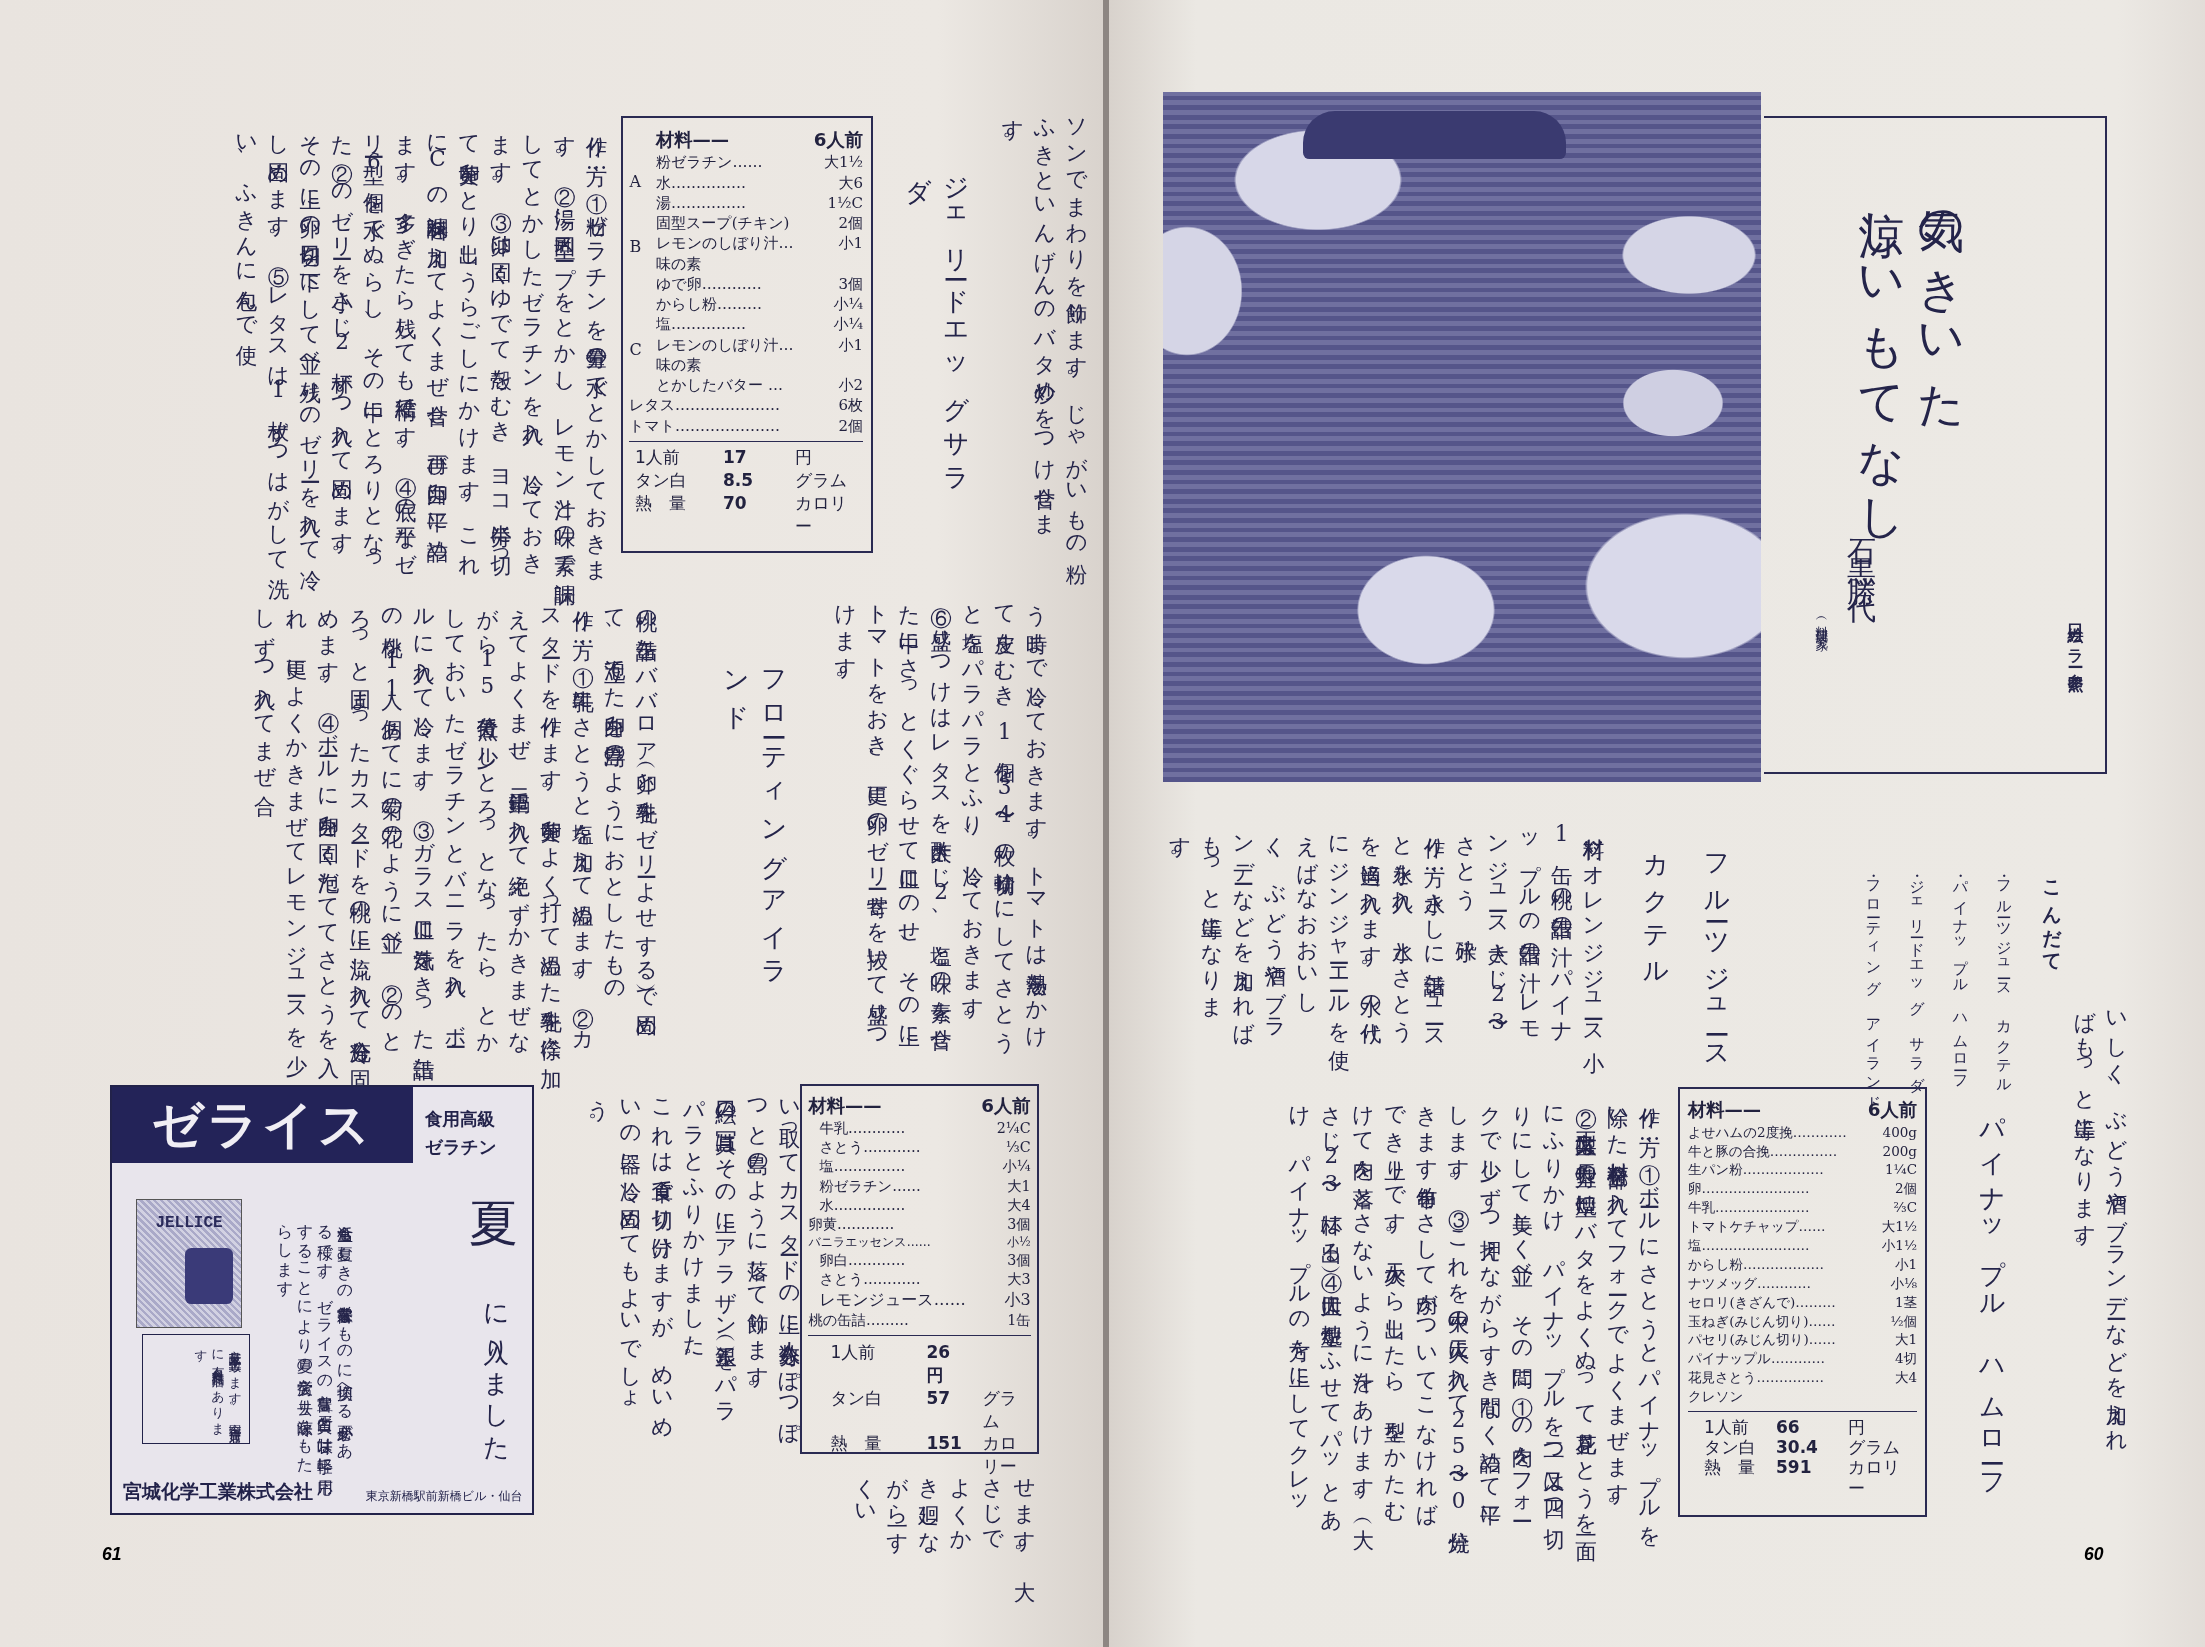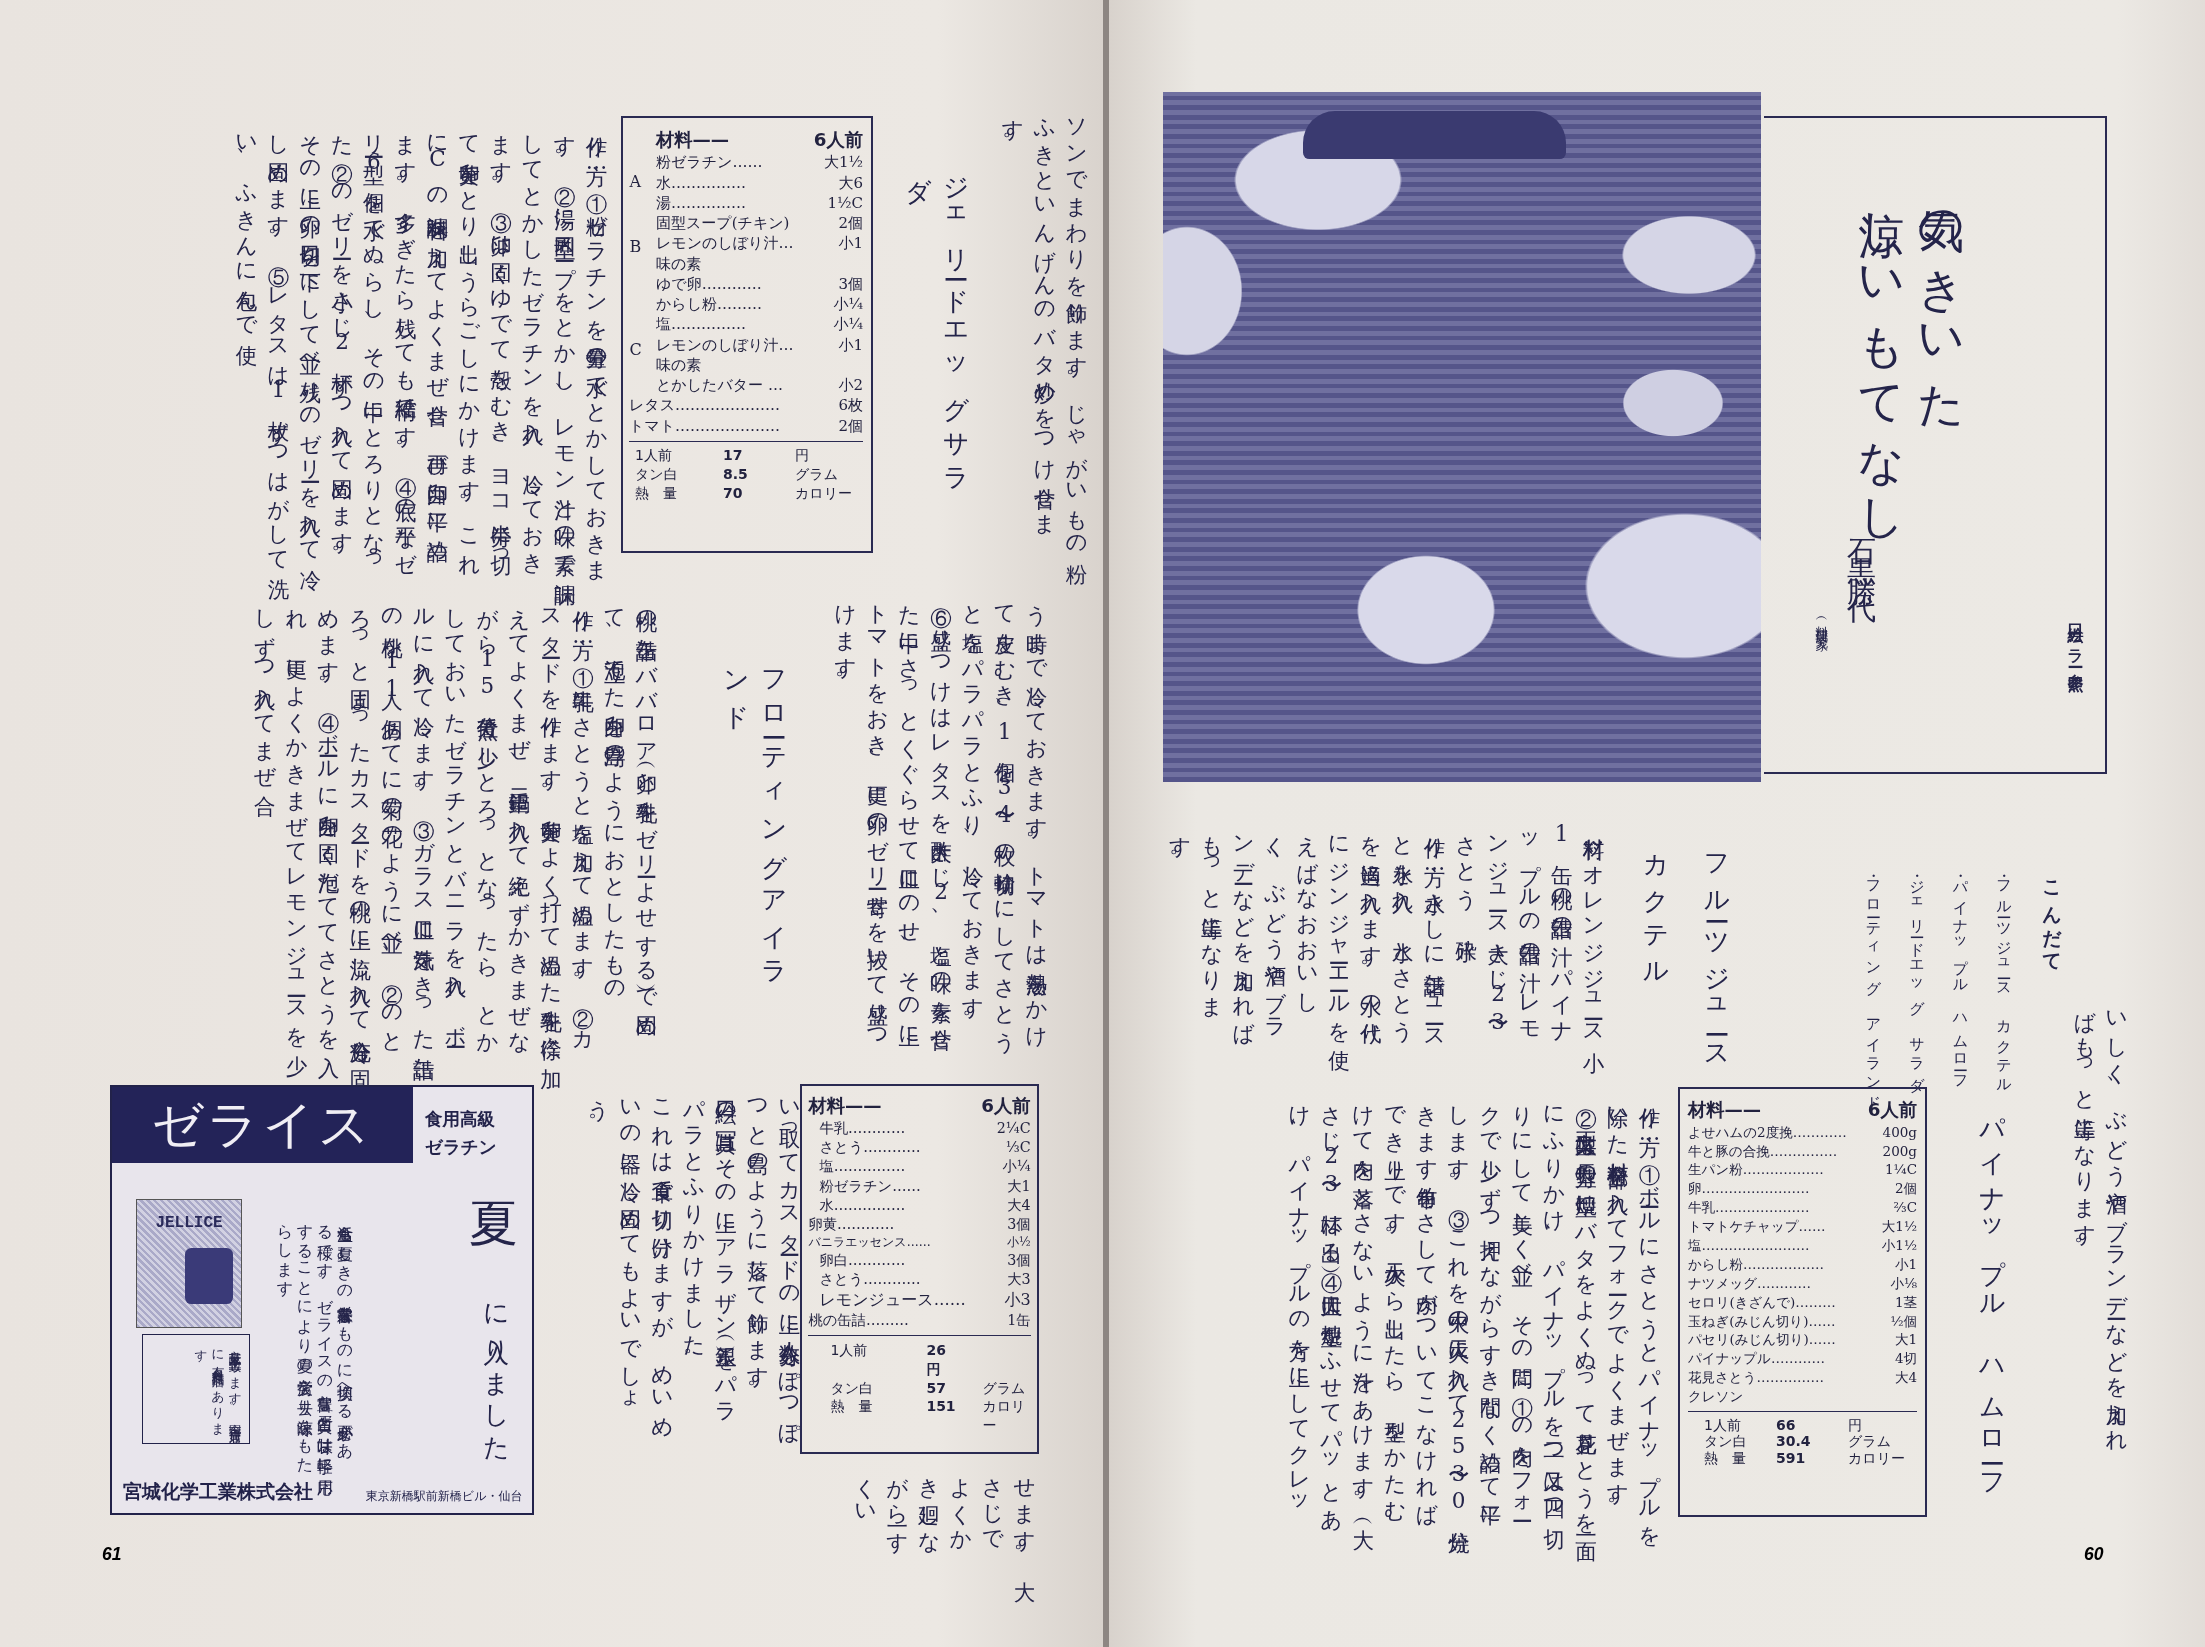--- a/index.html
+++ b/index.html
@@ -12,37 +12,37 @@
   .abs{position:absolute;}
   .vt{writing-mode:vertical-rl;text-orientation:upright;line-height:1.48;letter-spacing:1.6px;}
   .body-text{font-size:21.5px;}
   .heading{font-size:25.5px;letter-spacing:6.4px;}
   .bold{font-weight:bold;font-family:"DejaVu Sans","Liberation Sans",sans-serif;}
   .box{position:absolute;border:2.4px solid #2a2a52;background:transparent;box-sizing:border-box;}
   .mat{font-size:15px;line-height:1.35;color:#22223f;}
   .mat .row{display:flex;justify-content:space-between;white-space:nowrap;}
   .mat .head{font-weight:bold;font-size:18.3px;font-family:"DejaVu Sans",sans-serif;}
   .mat hr{border:none;border-top:1.6px solid #2a2a52;margin:4.8px 0;}
-  .mat .nut{display:grid;grid-template-columns:88px 72px 1fr;font-size:14px;font-family:"DejaVu Sans",sans-serif;}
+  .mat .nut{display:grid;grid-template-columns:88px 72px 1fr;font-size:17px;font-family:"DejaVu Sans",sans-serif;}
   .mat .nut b{text-align:left;padding-right:28px;}
   .pagenum{font-family:Liberation Sans, sans-serif;font-style:italic;font-weight:bold;font-size:17.5px;color:#000000;}
   .photo{position:absolute;left:1163px;top:92px;width:598px;height:690px;
      background:
        radial-gradient(ellipse 96px 76px at 263px 518px,#d9d9ea 70%,transparent 72%),
        radial-gradient(ellipse 143px 104px at 522px 494px,#d9d9ea 68%,transparent 70%),
        radial-gradient(ellipse 120px 72px at 155px 88px,#d7d7e8 68%,transparent 70%),
        radial-gradient(ellipse 96px 56px at 526px 163px,#d5d5e6 68%,transparent 70%),
        radial-gradient(ellipse 72px 84px at 24px 199px,#d5d5e6 75%,transparent 77%),
        radial-gradient(ellipse 72px 48px at 510px 311px,#cfcfe2 68%,transparent 70%),
        repeating-linear-gradient(0deg,#55558a 0 4.8px,#7070a0 4.8px 9.6px),
        #5c5c90;}
   .chair{position:absolute;left:140px;top:19px;width:263px;height:48px;border-radius:32px 32px 6.4px 6.4px;background:#3a3a70;}
   .ad{position:absolute;left:110px;top:1085px;width:424px;height:430px;border:2.4px solid #22224a;box-sizing:border-box;background:#e8e5ec;}
   .ad-logo{position:absolute;left:0;top:0;width:301px;height:76px;background:#232358;color:#f0eef4;
-      font-family:"DejaVu Sans",sans-serif;font-weight:normal;font-size:51px;letter-spacing:3.2px;
+      font-family:"DejaVu Sans",sans-serif;font-weight:bold;font-size:51px;letter-spacing:3.2px;
       display:flex;align-items:center;justify-content:center;}
   .ad-tag{position:absolute;left:313px;top:17.5px;font-family:"DejaVu Sans",sans-serif;font-weight:bold;font-size:17.5px;line-height:1.6;color:#22224a;}
   .ad-box{position:absolute;left:24px;top:112px;width:104px;height:127px;background:repeating-linear-gradient(45deg,#aaa9c8 0 2.4px,#d2d1e2 2.4px 4.8px);border:0.8px solid #555;}
   .ad-box span{position:absolute;top:14.3px;left:0;right:0;text-align:center;font-family:Liberation Mono, monospace;font-weight:bold;font-size:16px;color:#2a2a5a;}
   .ad-box i{position:absolute;left:48px;top:48px;width:48px;height:56px;background:#3a3a78;border-radius:6.4px;}
   .ad-small{position:absolute;left:30px;top:247px;width:108px;height:110px;border:1.6px solid #22224a;}
   .ad-footer{position:absolute;left:11px;bottom:8px;right:9.6px;display:flex;justify-content:space-between;align-items:flex-end;font-family:"DejaVu Sans",sans-serif;color:#22224a;}
   .brace-lbl{position:absolute;font-size:16px;font-family:"DejaVu Serif",serif;}
 </style>
 </head>

